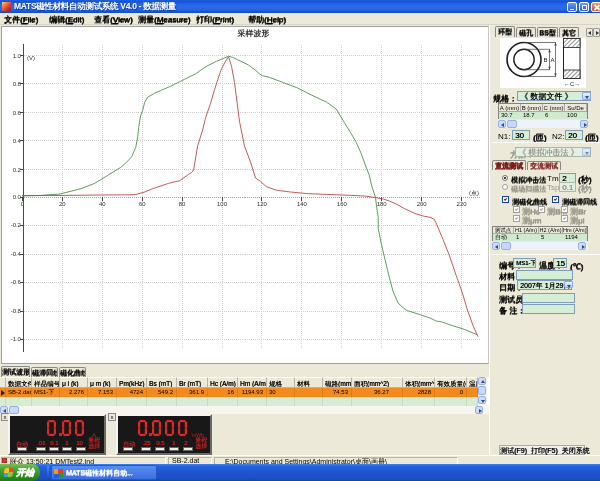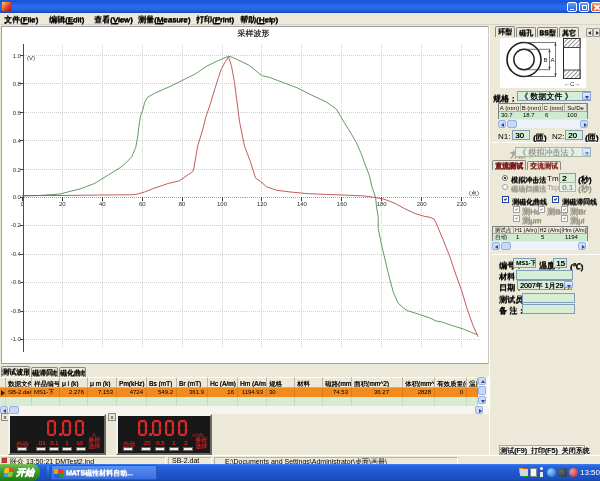--- a/index.html
+++ b/index.html
@@ -47,38 +47,39 @@
 .grn{background:#d6eed6;border:1px solid #7f9db9}
 .lbl8{position:absolute;font-size:8px;color:#000;white-space:nowrap}
 .lbl8d{position:absolute;font-size:8px;color:#9a968a;white-space:nowrap}
 .combo{position:absolute;height:10px;font-size:8px;line-height:9px;padding-left:2px;white-space:nowrap;overflow:hidden;text-shadow:0.4px 0 currentColor}
 .cbarrow{position:absolute;width:9px;background:linear-gradient(180deg,#e8f0fc,#bcd0f4);border:1px solid #90a8e0;border-radius:1px;color:#204080;font-size:6px;text-align:center}
 </style></head>
 <body>
 <div id="app">
   <div id="title" class="abs">
       <div class="ico"></div>
+      <span class="txt cjk">MATS磁性材料自动测试系统 V4.0 - 数据测量</span>
     </div>
   <div class="wbtn" id="bmin">
       <i style="position:absolute;left:2px;bottom:1px;width:4px;height:1.5px;background:#fff"></i>
     </div>
     <div class="wbtn" id="bmax">
       <i style="position:absolute;left:1.5px;top:1.5px;width:5px;height:5px;border:1.2px solid #fff"></i>
     </div>
     <div class="wbtn" id="bclose">
       <i style="position:absolute;left:3.5px;top:1px;width:1.6px;height:7px;background:#fff;transform:rotate(45deg)"></i>
       <i style="position:absolute;left:3.5px;top:1px;width:1.6px;height:7px;background:#fff;transform:rotate(-45deg)"></i>
     </div>
   <div id="menu" class="abs">
     <span class="cjk" style="left:4px">文件(<u>F</u>ile)</span>
     <span class="cjk" style="left:49px">编辑(<u>E</u>dit)</span>
     <span class="cjk" style="left:94px">查看(<u>V</u>iew)</span>
     <span class="cjk" style="left:138px">测量(<u>M</u>easure)</span>
     <span class="cjk" style="left:196px">打印(<u>P</u>rint)</span>
-    <span class="cjk" style="left:240px">帮助(<u>H</u>elp)</span>
+    <span class="cjk" style="left:248px">帮助(<u>H</u>elp)</span>
   </div>
   <div id="chartpanel" class="abs"></div>
   <svg id="chart" class="abs" style="left:1px;top:26px" width="488" height="338" viewBox="1 26 489 338">
 <line x1="24" y1="55.5" x2="482" y2="55.5" stroke="#d0d0d0" stroke-width="1" stroke-dasharray="1,1" shape-rendering="crispEdges"></line>
 <text x="21" y="57.5" font-size="6" text-anchor="end" fill="#303030">1.0</text>
 <line x1="20" y1="55.5" x2="24" y2="55.5" stroke="#404040" stroke-width="1" shape-rendering="crispEdges"></line>
 <line x1="24" y1="83.5" x2="482" y2="83.5" stroke="#d0d0d0" stroke-width="1" stroke-dasharray="1,1" shape-rendering="crispEdges"></line>
 <text x="21" y="85.5" font-size="6" text-anchor="end" fill="#303030">0.8</text>
 <line x1="20" y1="83.5" x2="24" y2="83.5" stroke="#404040" stroke-width="1" shape-rendering="crispEdges"></line>
 <line x1="24" y1="112.5" x2="482" y2="112.5" stroke="#d0d0d0" stroke-width="1" stroke-dasharray="1,1" shape-rendering="crispEdges"></line>
@@ -462,25 +463,14 @@
 <div style="position:absolute;left:172px;top:1px;font-size:7px">SB-2.dat</div>
 <div style="position:absolute;left:225px;top:1px;font-size:7px;white-space:nowrap">E:\Documents and Settings\Administrator\桌面\画册\</div>
 </div>
   <div id="taskbar" class="abs">
     <div id="startbtn">
         <span style="position:absolute;left:4px;top:4px;width:9px;height:9px;background:conic-gradient(#e8492f 0 25%,#8cc63f 25% 50%,#3aa0e8 50% 75%,#fbc02d 75%);border-radius:2px;transform:skewX(-8deg)"></span>
         <span class="cjk" style="position:absolute;left:16px;top:0">开始</span>
       </div>
     <div style="position:absolute;left:47px;top:2px;width:2px;height:13px;background:linear-gradient(180deg,#4a8af0,#1a4ab8)"></div>
       <div id="task1"><div style="position:absolute;left:2px;top:3px;width:9px;height:9px;background:conic-gradient(#e04020 0 25%,#20a020 25% 50%,#2060e0 50% 75%,#e0a020 75%)"></div><span class="cjk">MATS磁性材料自动...</span></div>
-    <div id="tray">
-<div style="position:absolute;left:5px;top:4px;width:9px;height:9px;background:conic-gradient(#e04020 0 25%,#20a020 25% 50%,#2060e0 50% 75%,#e0a020 75%)"></div>
-<div style="position:absolute;left:6px;top:5px;width:8px;height:7px;background:#cfd8dc;border-radius:1px"></div>
-<div style="position:absolute;left:16px;top:4px;width:7px;height:9px;background:#f5f5f5;border:1px solid #888"></div>
-<div style="position:absolute;left:26px;top:3px;width:3px;height:3px;background:#fff;border-radius:50%"></div>
-<div style="position:absolute;left:26px;top:8px;width:3px;height:5px;background:#e8e8e8"></div>
-<div style="position:absolute;left:33px;top:4px;width:9px;height:9px;background:radial-gradient(circle at 35% 35%,#8fd0ff,#1565c0);border-radius:50%"></div>
-<div style="position:absolute;left:44px;top:4px;width:9px;height:9px;background:radial-gradient(circle at 35% 35%,#546e7a,#263238);border-radius:2px"></div>
-<div style="position:absolute;left:55px;top:4px;width:9px;height:9px;background:radial-gradient(circle at 35% 35%,#ef9a9a,#b71c1c);border-radius:50%"></div>
-<div style="position:absolute;left:66px;top:4px;font-size:8px;color:#fff">13:50</div>
-</div>
   </div>
 </div>
 
 </body></html>

